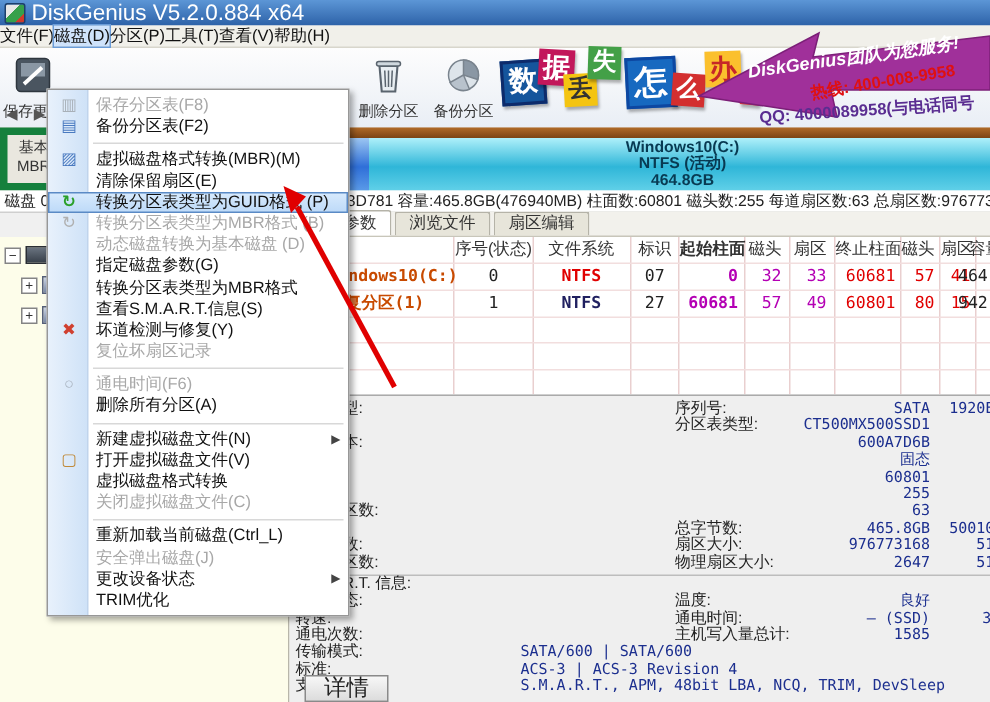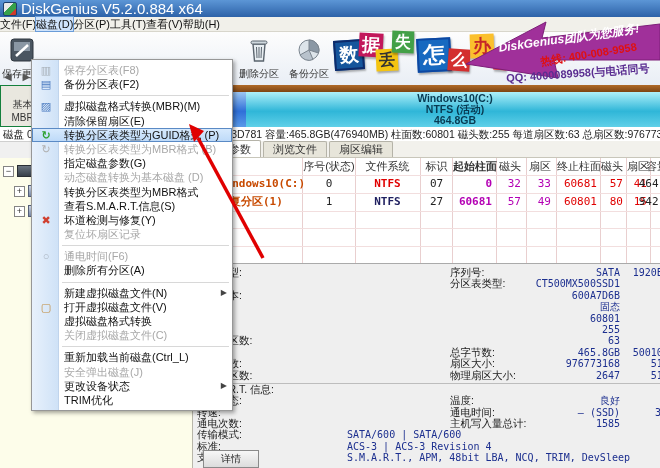--- a/index.html
+++ b/index.html
@@ -40,21 +40,21 @@
   .banner-hot{position:absolute;left:540px;top:47px;color:#e01010;font-size:11px;font-weight:bold;
     transform:rotate(-9deg);white-space:nowrap;}
   .banner-qq{position:absolute;left:506px;top:66px;color:#5a2d91;font-size:11px;font-weight:bold;
     transform:rotate(-4deg);white-space:nowrap;}
 
   
   .disknav{position:absolute;left:4px;top:71px;font-size:10px;color:#555;letter-spacing:4px;}
   .diskstrip{position:absolute;left:45px;top:85px;width:615px;height:7px;
     background:linear-gradient(#b06a28,#7c4414);}
   .diskcap{position:absolute;left:0;top:85px;width:45px;height:42px;background:#e9e7df;
-    border:1px solid #15803d;box-sizing:border-box;font-size:10px;color:#333;text-align:center;line-height:13px;padding-top:12px;}
+    border:5px solid #15803d;box-sizing:border-box;font-size:10px;color:#333;text-align:center;line-height:13px;padding-top:2px;}
   .partbar{position:absolute;left:45px;top:92px;width:615px;height:35px;
     background:linear-gradient(#aef0fa,#2fb6d8 55%,#60d0e8);}
   .partbar .bluecap{position:absolute;left:0;top:0;width:201px;height:35px;
     background:linear-gradient(#9cc6f2,#2f6fd8 55%,#5a9ae8);}
   .partlabel{position:absolute;left:255px;top:1px;width:310px;text-align:center;
     font-size:10.5px;font-weight:bold;color:#083a52;line-height:11px;}
 
   
   .infoline{position:absolute;left:0;top:127px;width:660px;height:14px;background:#fff;
     border-bottom:1px solid #cfcfcf;font-size:10.5px;line-height:14px;color:#222;white-space:nowrap;}
@@ -107,21 +107,21 @@
   .drow{position:relative;height:11.4px;font-size:10.5px;line-height:11.4px;white-space:nowrap;}
   .d-ll{position:absolute;left:4px;color:#222;}
   .d-lv{position:absolute;left:120px;width:307px;text-align:right;color:#1c2f8f;
     font-family:"DejaVu Sans Mono","Liberation Mono",monospace;font-size:10px;}
   .d-rl{position:absolute;left:257px;color:#222;}
   .d-rv{position:absolute;left:320px;width:192px;text-align:right;color:#1c2f8f;
     font-family:"DejaVu Sans Mono","Liberation Mono",monospace;font-size:10px;}
   .drow.wide .d-lv{left:154px;width:auto;text-align:left;}
   .drow.section{border-top:1px solid #bdbdbd;margin-top:2px;}
   .detail-btn{position:absolute;left:10px;top:186px;width:54px;height:16px;
-    background:linear-gradient(#f7f7f7,#dcdcdc);border:1px solid #8a8a8a;font-size:10px;
+    background:linear-gradient(#f7f7f7,#dcdcdc);border:1px solid #8a8a8a;font-size:15px;
     text-align:center;line-height:15px;color:#222;}
 
   
   .menu{position:absolute;left:31px;top:31px;width:202px;background:#fff;
     border:1px solid #979797;box-shadow:2px 2px 4px rgba(0,0,0,.35);z-index:50;
     padding:3px 0;box-sizing:border-box;margin-top:28px;}
   .menu::before{content:"";position:absolute;left:0;top:0;bottom:0;width:26px;
     background:linear-gradient(90deg,#e8f1fc,#cfe2f7);border-right:1px solid #c0d4ec;}
   .mi{position:relative;height:14.2px;line-height:14.2px;padding-left:32px;font-size:11px;
     color:#111;white-space:nowrap;}
@@ -480,29 +480,29 @@
         <span class="mi-label">转换分区表类型为GUID格式 (P)</span>
         
       </div>
 
       <div class="mi disabled ic-convert2">
         <span class="mi-ic"></span>
         <span class="mi-label">转换分区表类型为MBR格式 (B)</span>
         
       </div>
 
+      <div class="mi disabled">
+        <span class="mi-ic"></span>
+        <span class="mi-label">动态磁盘转换为基本磁盘 (D)</span>
+        
+      </div>
+
       <div class="mi">
         <span class="mi-ic"></span>
         <span class="mi-label">指定磁盘参数(G)</span>
-        
-      </div>
-
-      <div class="mi disabled">
-        <span class="mi-ic"></span>
-        <span class="mi-label">动态磁盘转换为基本磁盘 (D)</span>
         
       </div>
 
       <div class="mi">
         <span class="mi-ic"></span>
         <span class="mi-label">转换分区表类型为MBR格式</span>
         
       </div>
 
       <div class="mi">

